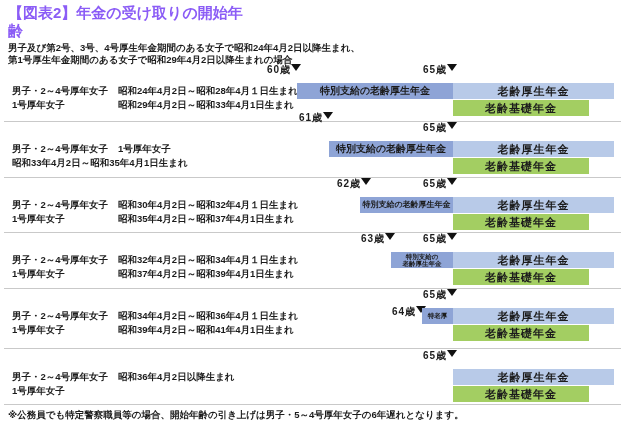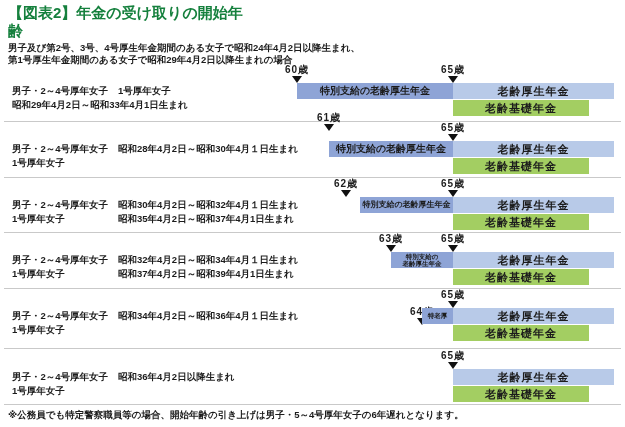--- a/index.html
+++ b/index.html
@@ -1,23 +1,23 @@
 <!DOCTYPE html>
 <html style="--special-bar: #8EA4D6; --kosei-bar: #B8CAE8; --kiso-bar: #A3CE62;"><head>
 <meta charset="utf-8">
 <style>
   html,body{margin:0;padding:0;background:#fff;}
   .page{position:relative;width:625px;height:427px;background:#ffffff;
         font-family:"Liberation Sans","DejaVu Sans",sans-serif;font-weight:bold;
         color:#1c1c1c;overflow:hidden;}
-  .title{position:absolute;left:8px;top:4px;font-size:15px;line-height:18px;color:#15803d;}
+  .title{position:absolute;left:8px;top:4px;font-size:15px;line-height:18px;color:#8b5cf6;}
   .subtitle{position:absolute;left:8px;top:42px;font-size:9.5px;line-height:12px;}
   .lefttext{position:absolute;left:12px;display:grid;grid-template-columns:106px auto;
             font-size:9.5px;line-height:13.5px;white-space:nowrap;}
-  .marker{position:absolute;width:60px;display:flex;flex-direction:column;align-items:center;}
+  .marker{position:absolute;width:60px;display:flex;flex-direction:row;align-items:flex-start;}
   .agelabel{font-size:10px;letter-spacing:1px;line-height:12px;}
   .tri{width:0;height:0;border-left:5px solid transparent;border-right:5px solid transparent;
        border-top:7px solid #111;}
   .bar{position:absolute;height:16px;line-height:16px;text-align:center;
        font-size:11px;letter-spacing:1px;white-space:nowrap;}
   .special{background:var(--special-bar);font-size:10px;letter-spacing:0;}
   .kosei{background:var(--kosei-bar);width:161px;}
   .kiso{background:var(--kiso-bar);width:136px;}
   .s8{font-size:8px;}
   .s65{font-size:6.5px;}
@@ -37,42 +37,43 @@
   </div>
 
   <div class="subtitle">
     <div>男子及び第2号、3号、4号厚生年金期間のある女子で昭和24年4月2日以降生まれ、</div>
     <div>第1号厚生年金期間のある女子で昭和29年4月2日以降生まれの場合</div>
   </div>
 
   <div>
     <div class="lefttext" style="top:84px">
       <span>男子・2～4号厚年女子</span>
+      <span>昭和24年4月2日～昭和28年4月１日生まれ</span>
       <span>1号厚年女子</span>
       <span>昭和29年4月2日～昭和33年4月1日生まれ</span>
     </div>
     <div class="marker" style="left:267px;top:64px">
       <span class="agelabel">60歳</span>
       <span class="tri"></span>
     </div>
     <div class="marker" style="left:423px;top:64px">
       <span class="agelabel">65歳</span>
       <span class="tri"></span>
     </div>
     <div class="bar special" style="left:297px;top:83px;width:156px">特別支給の老齢厚生年金</div>
     <div class="bar kosei" style="left:453px;top:83px">老齢厚生年金</div>
     <div class="bar kiso" style="left:453px;top:100px">老齢基礎年金</div>
     <div class="divider" style="top:121px"></div>
   </div>
 
   <div>
     <div class="lefttext" style="top:142px">
       <span>男子・2～4号厚年女子</span>
-      <span>昭和28年4月2日～昭和30年4月１日生まれ</span>
       <span>1号厚年女子</span>
+      <span>昭和33年4月2日～昭和35年4月1日生まれ</span>
     </div>
     <div class="marker" style="left:299px;top:112px">
       <span class="agelabel">61歳</span>
       <span class="tri"></span>
     </div>
     <div class="marker" style="left:423px;top:122px">
       <span class="agelabel">65歳</span>
       <span class="tri"></span>
     </div>
     <div class="bar special" style="left:329px;top:141px;width:124px">特別支給の老齢厚生年金</div>
@@ -81,21 +82,21 @@
     <div class="divider" style="top:177px"></div>
   </div>
 
   <div>
     <div class="lefttext" style="top:198px">
       <span>男子・2～4号厚年女子</span>
       <span>昭和30年4月2日～昭和32年4月１日生まれ</span>
       <span>1号厚年女子</span>
       <span>昭和35年4月2日～昭和37年4月1日生まれ</span>
     </div>
-    <div class="marker" style="left:316px;top:178px">
+    <div class="marker" style="left:337px;top:178px">
       <span class="agelabel">62歳</span>
       <span class="tri"></span>
     </div>
     <div class="marker" style="left:423px;top:178px">
       <span class="agelabel">65歳</span>
       <span class="tri"></span>
     </div>
     <div class="bar special s8" style="left:360px;top:197px;width:93px">特別支給の老齢厚生年金</div>
     <div class="bar kosei" style="left:453px;top:197px">老齢厚生年金</div>
     <div class="bar kiso" style="left:453px;top:214px">老齢基礎年金</div>
@@ -124,20 +125,21 @@
     <div class="bar kosei" style="left:453px;top:252px">老齢厚生年金</div>
     <div class="bar kiso" style="left:453px;top:269px">老齢基礎年金</div>
     <div class="divider" style="top:288px"></div>
   </div>
 
   <div>
     <div class="lefttext" style="top:309px">
       <span>男子・2～4号厚年女子</span>
       <span>昭和34年4月2日～昭和36年4月１日生まれ</span>
       <span>1号厚年女子</span>
+      <span>昭和39年4月2日～昭和41年4月1日生まれ</span>
     </div>
     <div class="marker" style="left:392px;top:306px">
       <span class="agelabel">64歳</span>
       <span class="tri"></span>
     </div>
     <div class="marker" style="left:423px;top:289px">
       <span class="agelabel">65歳</span>
       <span class="tri"></span>
     </div>
     <div class="bar special s65" style="left:422px;top:308px;width:31px">特老厚</div>

